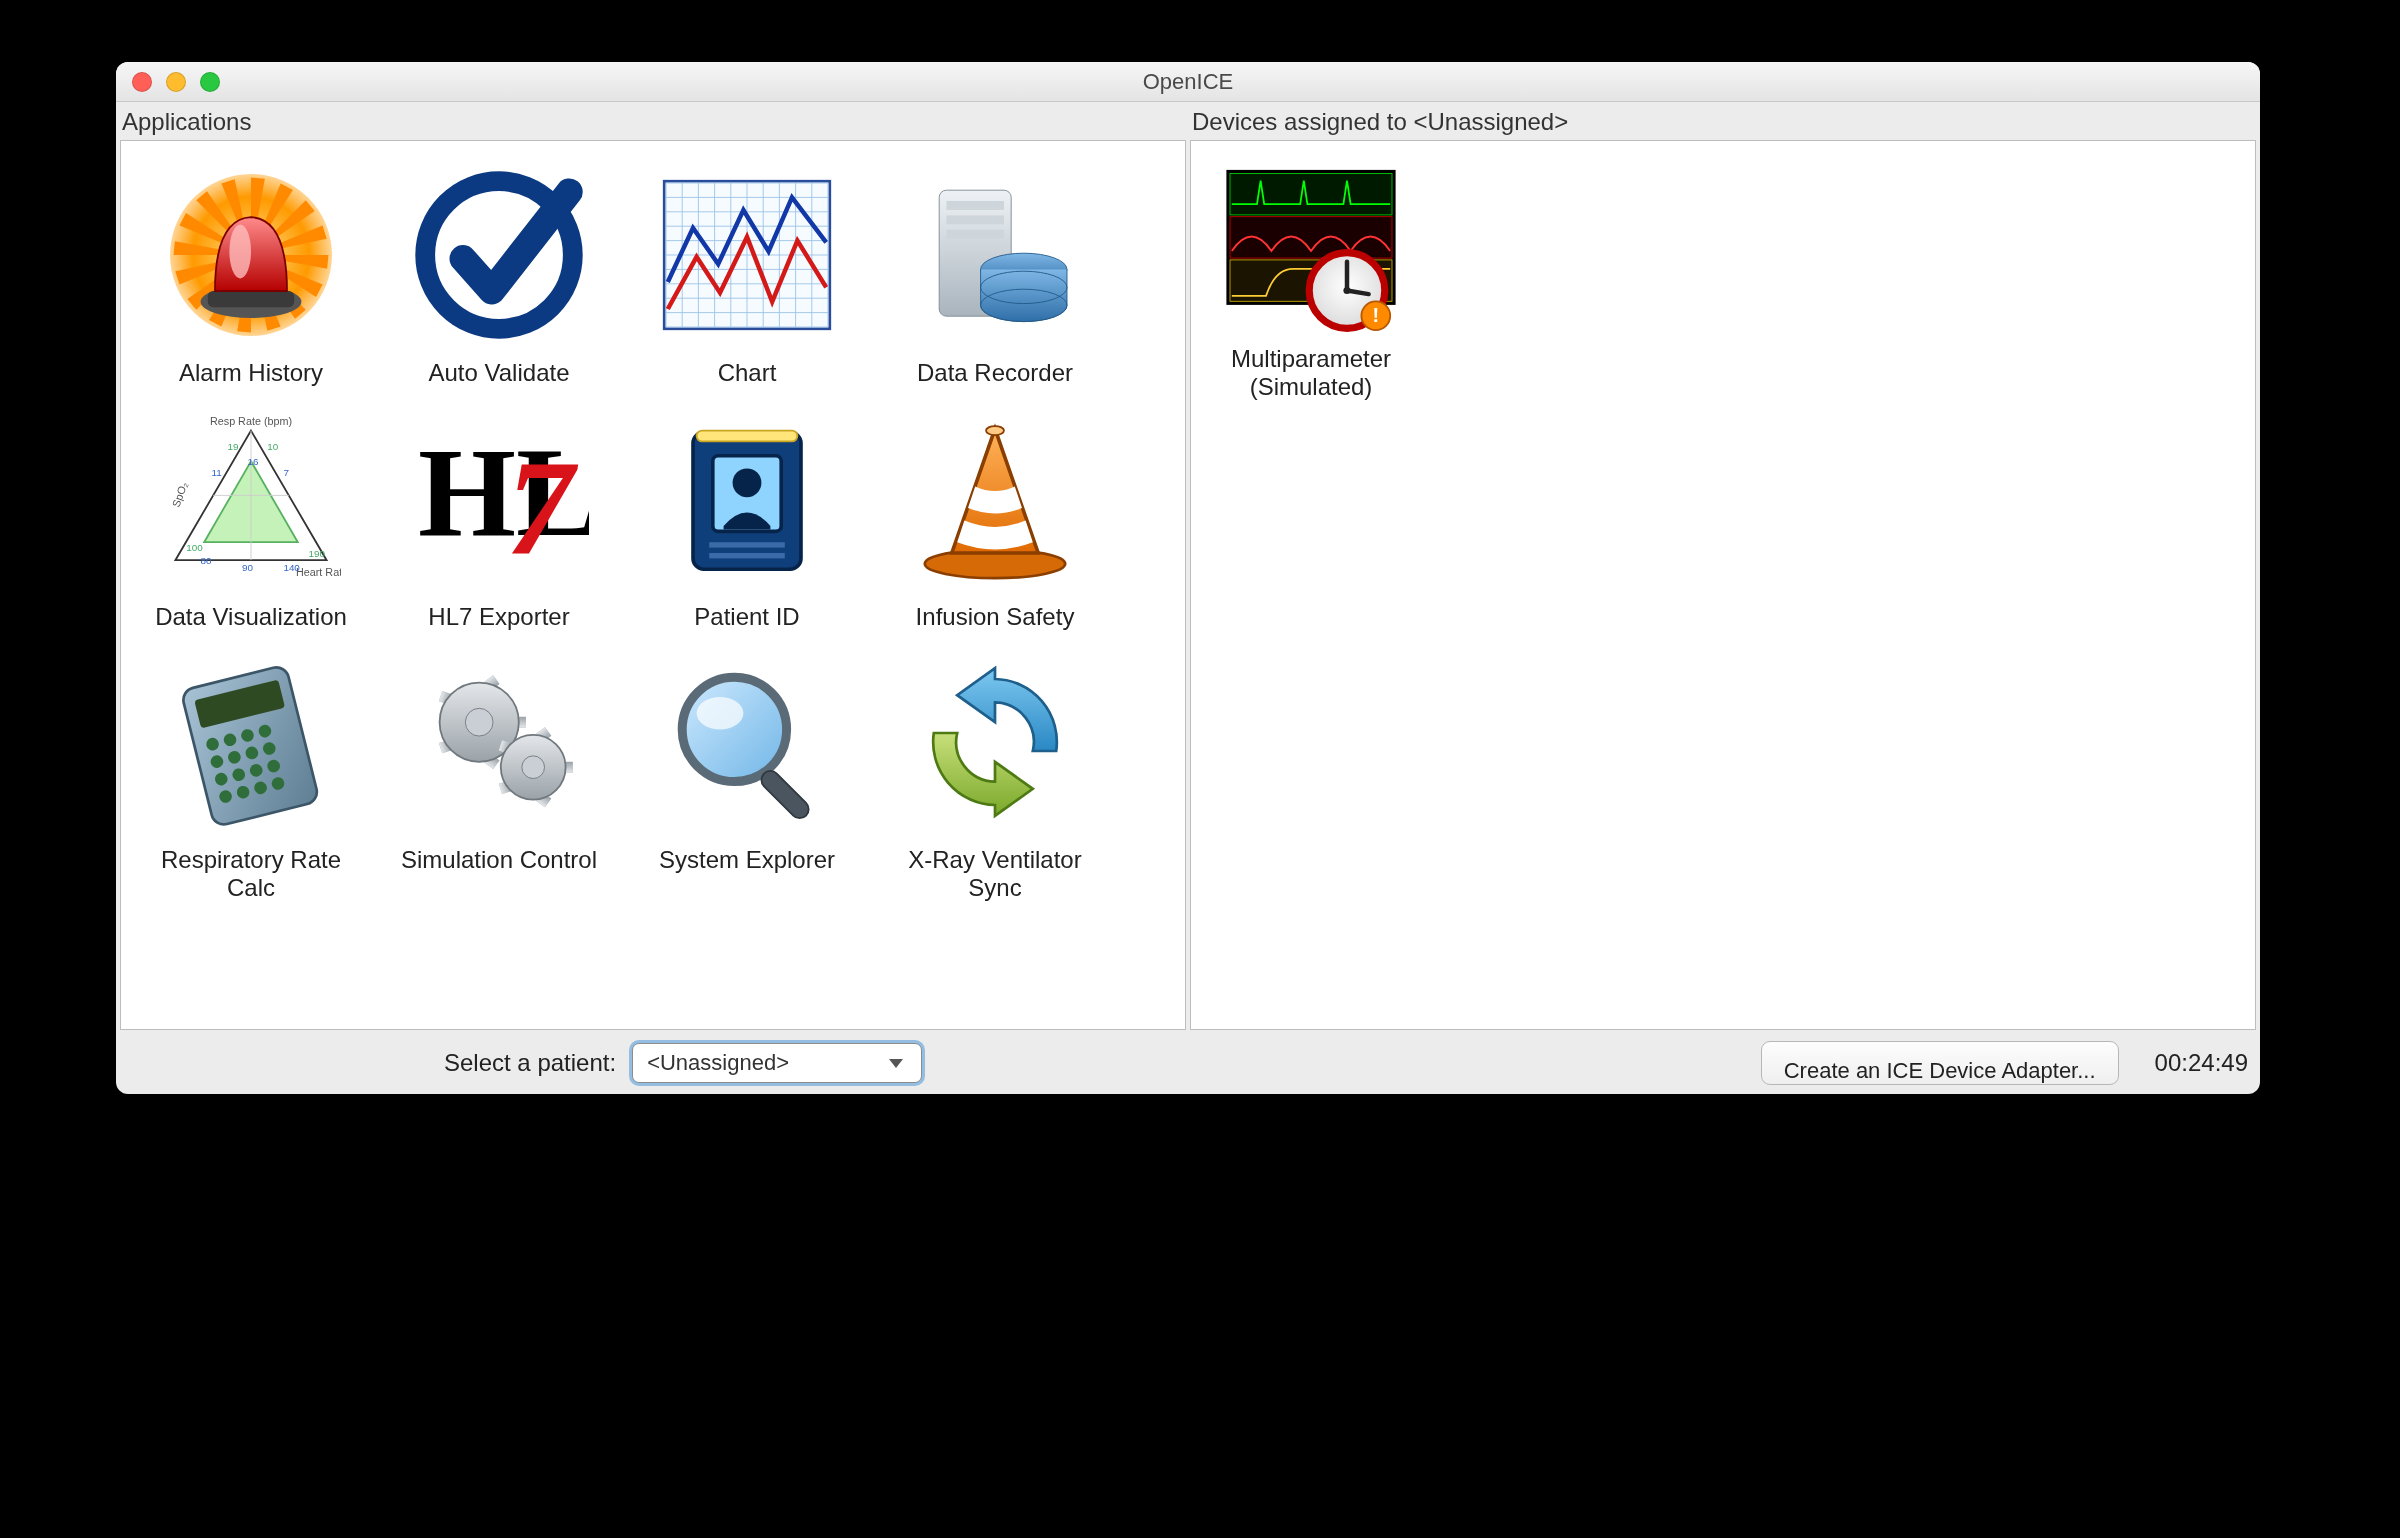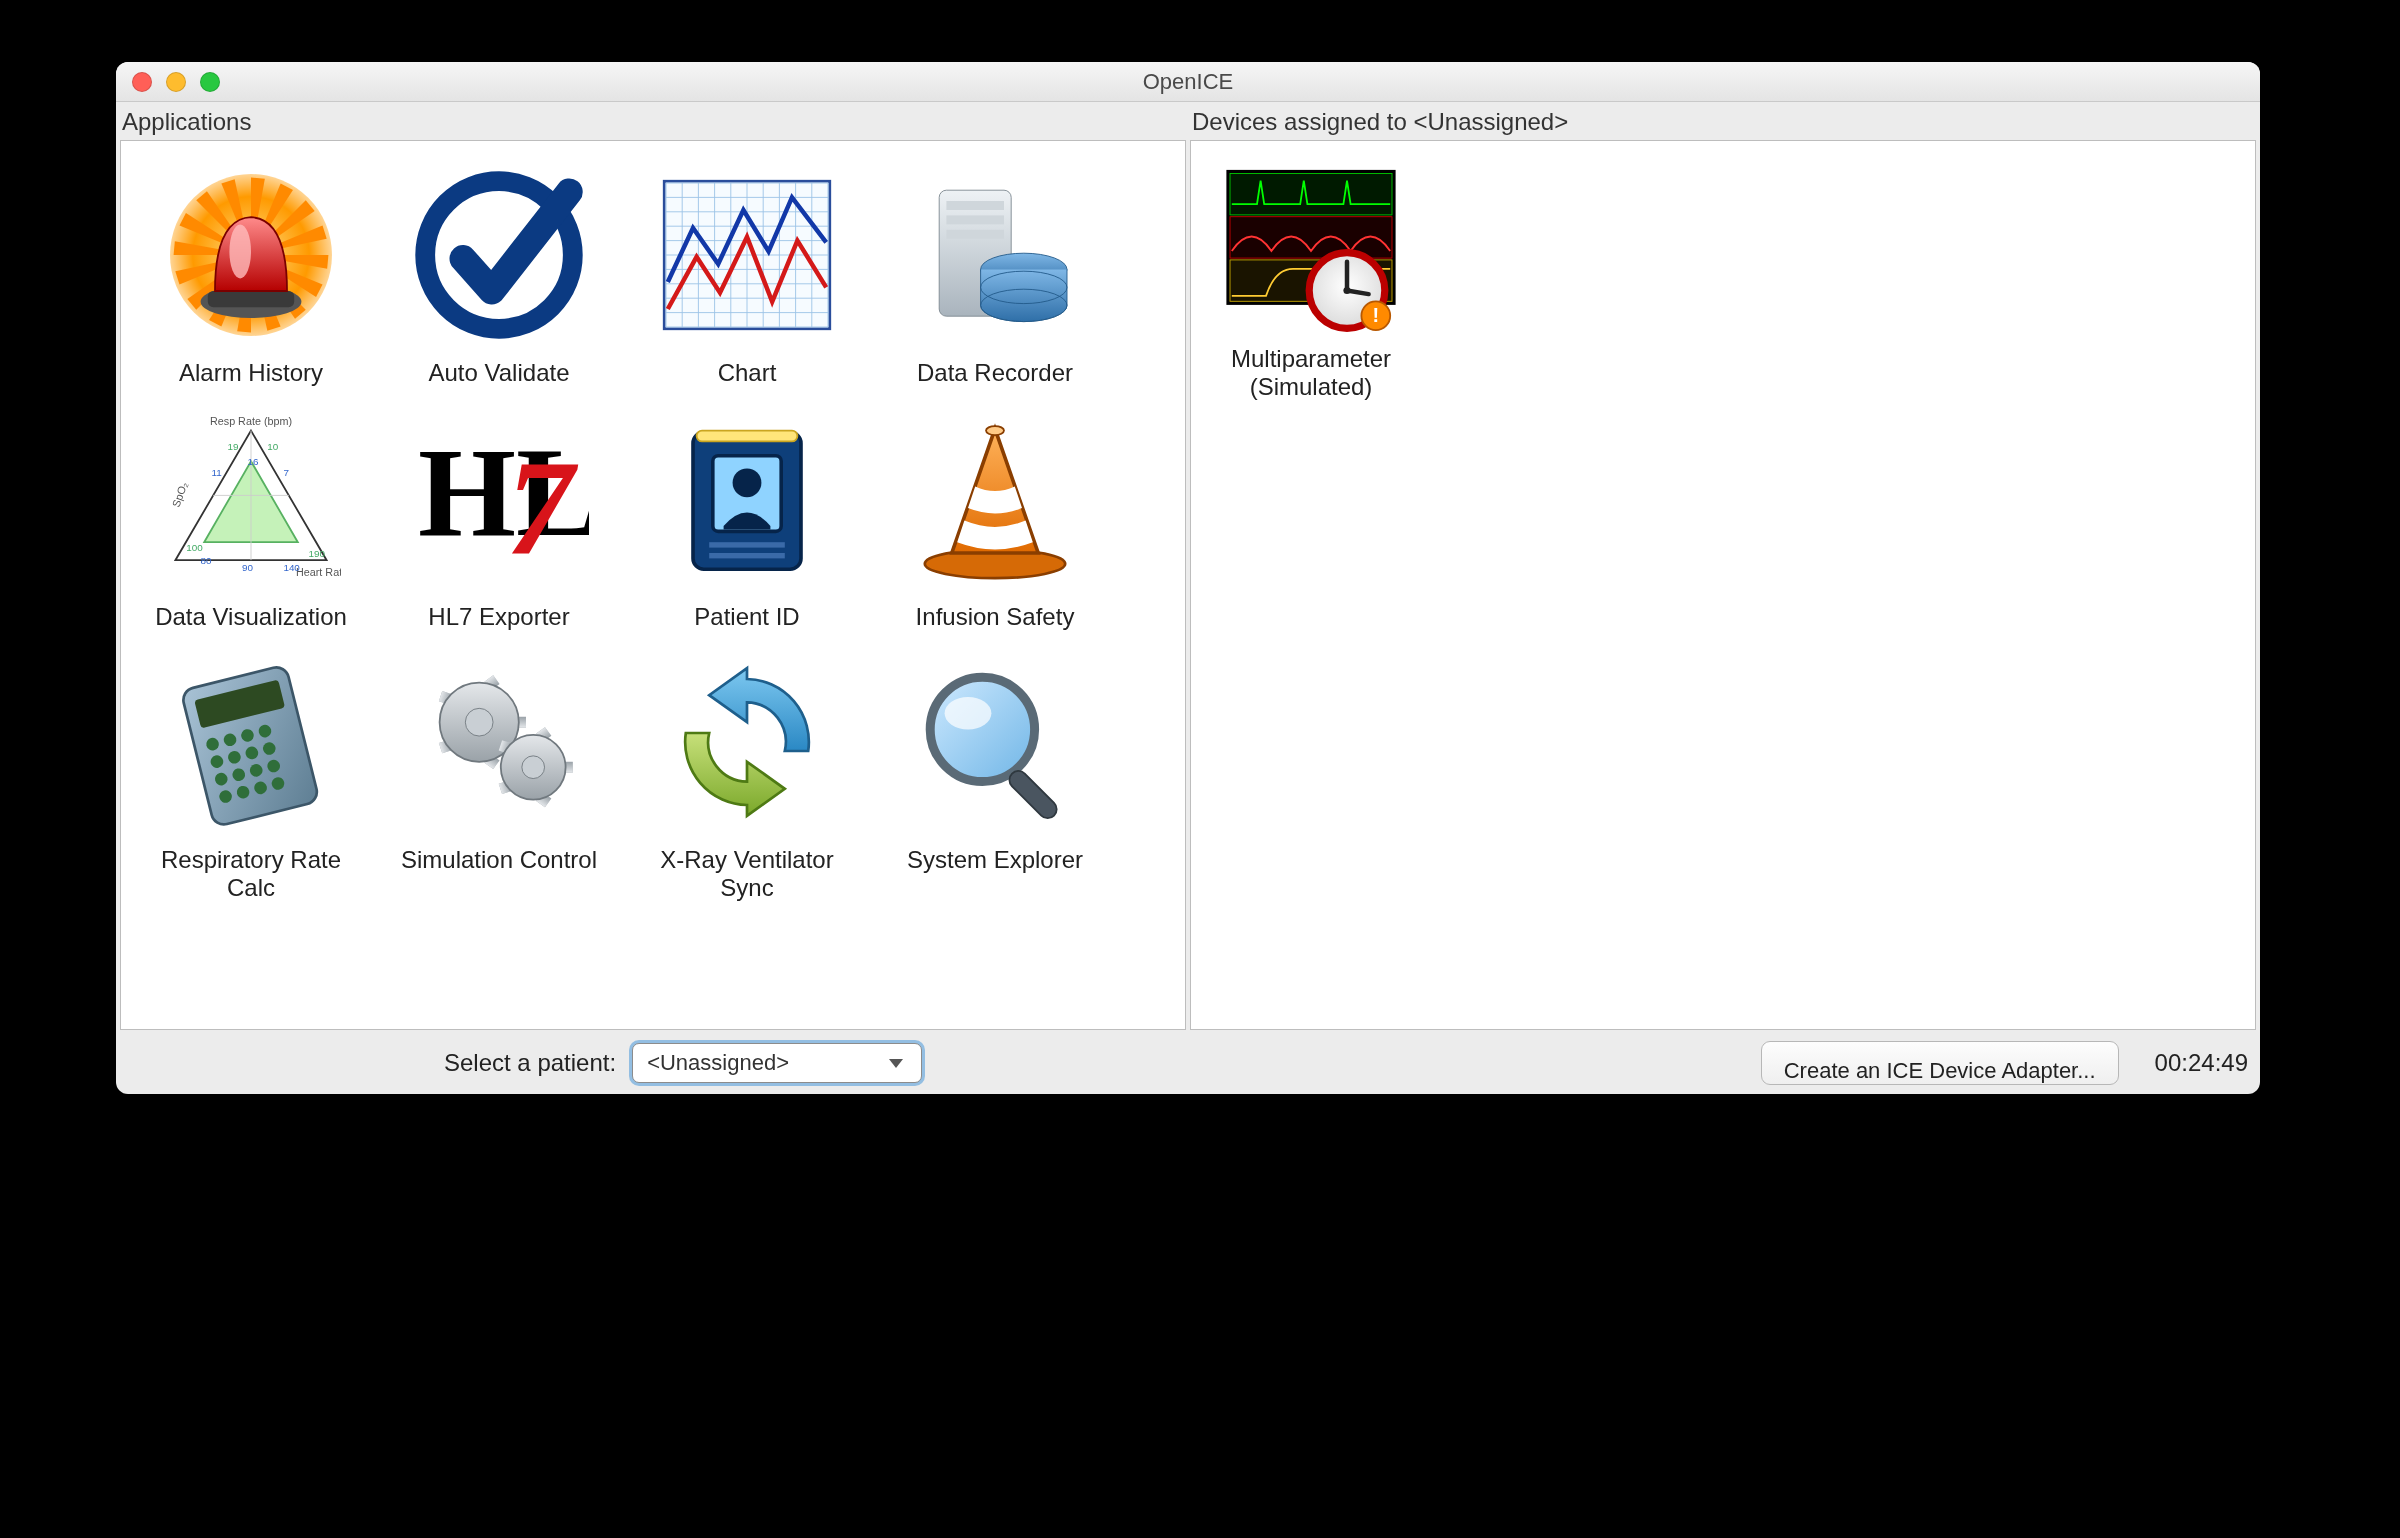--- a/index.html
+++ b/index.html
@@ -356,35 +356,35 @@
                     <rect x="162.742645786248" y="99.66416041288602" width="12" height="12" fill="url(#gear)" transform="rotate(324 138 128)"></rect>
                     <circle cx="138" cy="128" r="36" fill="url(#gear)" stroke="#70787e" stroke-width="2"></circle>
                     <circle cx="138" cy="128" r="12.6" fill="#c9cfd4" stroke="#70787e"></circle>
                   </svg>
                 </div>
     <div class="label">Simulation Control</div>
   </div>
               <div class="app-item">
     <div class="icon-holder">
                   <svg viewBox="0 0 200 200" width="180" height="180">
-      <path d="M100 30 A70 70 0 0 1 168 110 L142 110 A44 44 0 0 0 100 56 L100 78 L58 48 L100 18 Z" fill="url(#arrblue)" stroke="#1e5f8c" stroke-width="3"></path>
-      <path d="M100 170 A70 70 0 0 1 32 90 L58 90 A44 44 0 0 0 100 144 L100 122 L142 152 L100 182 Z" fill="url(#arrgreen)" stroke="#4e7a14" stroke-width="3"></path>
-    </svg>
-                </div>
-    <div class="label">X-Ray Ventilator Sync</div>
-  </div>
-              <div class="app-item">
-    <div class="icon-holder">
-                  <svg viewBox="0 0 200 200" width="180" height="180">
       <circle cx="86" cy="86" r="58" fill="url(#glass)" stroke="#5a6a76" stroke-width="10"></circle>
       <ellipse cx="70" cy="68" rx="26" ry="18" fill="#fff" opacity=".7"></ellipse>
       <rect x="126" y="128" width="66" height="20" rx="10" transform="rotate(45 126 128)" fill="#4a5560" stroke="#2f383f" stroke-width="2"></rect>
     </svg>
                 </div>
     <div class="label">System Explorer</div>
+  </div>
+              <div class="app-item">
+    <div class="icon-holder">
+                  <svg viewBox="0 0 200 200" width="180" height="180">
+      <path d="M100 30 A70 70 0 0 1 168 110 L142 110 A44 44 0 0 0 100 56 L100 78 L58 48 L100 18 Z" fill="url(#arrblue)" stroke="#1e5f8c" stroke-width="3"></path>
+      <path d="M100 170 A70 70 0 0 1 32 90 L58 90 A44 44 0 0 0 100 144 L100 122 L142 152 L100 182 Z" fill="url(#arrgreen)" stroke="#4e7a14" stroke-width="3"></path>
+    </svg>
+                </div>
+    <div class="label">X-Ray Ventilator Sync</div>
   </div>
             </div>
         </div>
       </div>
 
       <div class="panel right">
         <div class="panel-heading">Devices assigned to &lt;Unassigned&gt;</div>
         <div class="panel-body">
           <div class="device-grid" id="devices-grid">
               <div class="device-item">

